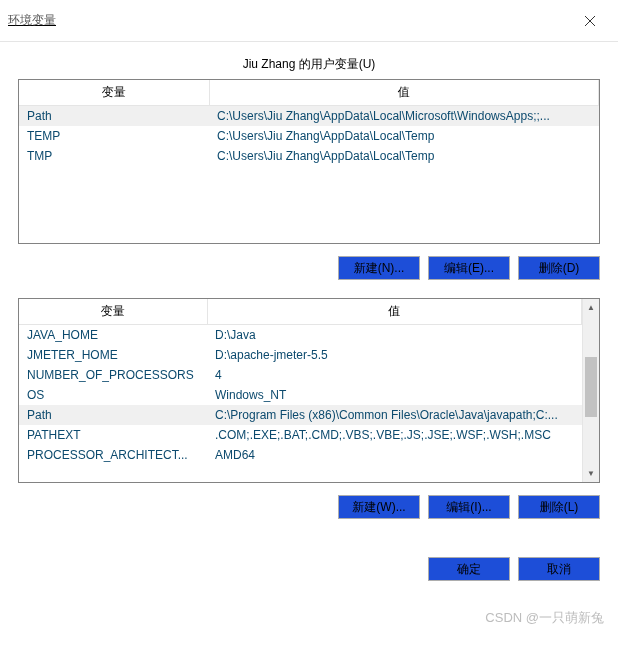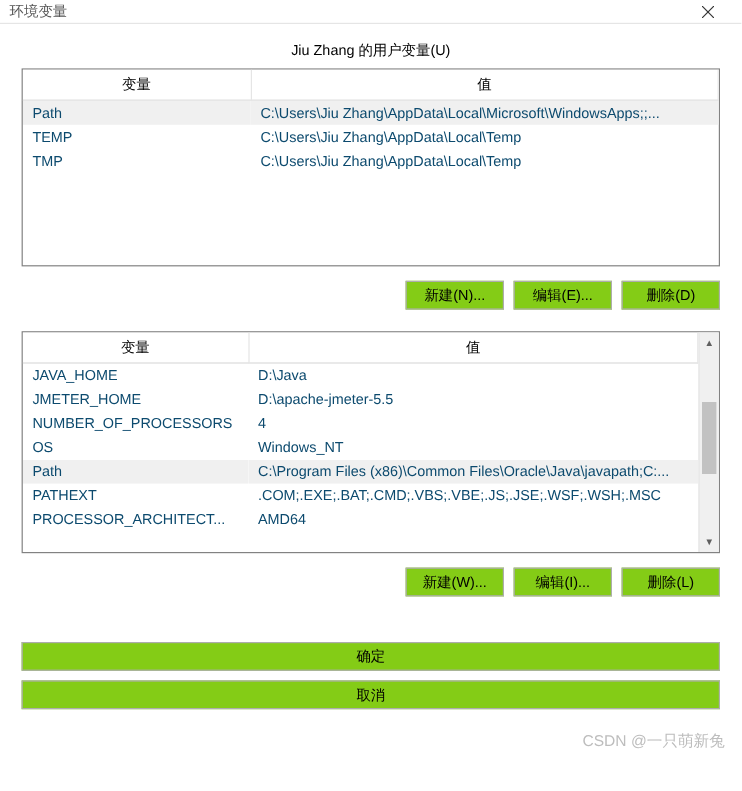--- a/index.html
+++ b/index.html
@@ -7,26 +7,27 @@
       font-family: "Microsoft YaHei", "Segoe UI", Tahoma, sans-serif;
       font-size: 12px;
       background: #fff;
       color: #000;
       width: 618px;
       height: 659px;
       overflow: hidden;
       position: relative;
     }
     .titlebar {
-      height: 20px;
+      height: 42px;
       display: flex;
       align-items: center;
       padding: 0 8px;
       border-bottom: 1px solid #e5e5e5;
       background: #fff;
+      text-decoration: underline;
     }
     .titlebar .title { flex: 1; color: #555; }
     .close-btn {
       width: 40px;
       height: 28px;
       display: flex;
       align-items: center;
       justify-content: center;
       color: #555;
       cursor: pointer;
@@ -104,32 +105,31 @@
       display: flex;
       justify-content: flex-end;
       gap: 8px;
       margin-top: 12px;
       margin-bottom: 18px;
     }
     .btn {
       min-width: 82px;
       height: 24px;
       border: 1px solid #adadad;
-      background: #84cc16;
+      background: #1d4ed8;
       font-family: inherit;
       font-size: 12px;
       cursor: pointer;
       padding: 0 10px;
     }
     .dialog-footer {
       display: flex;
       justify-content: flex-end;
       gap: 8px;
       padding: 12px 18px 14px 18px;
-      flex-direction: column;
     }
     .watermark {
       position: absolute;
       right: 14px;
       bottom: 32px;
       color: #bdbdbd;
       font-size: 13px;
       pointer-events: none;
     }
     .col-name { width: 190px; }

